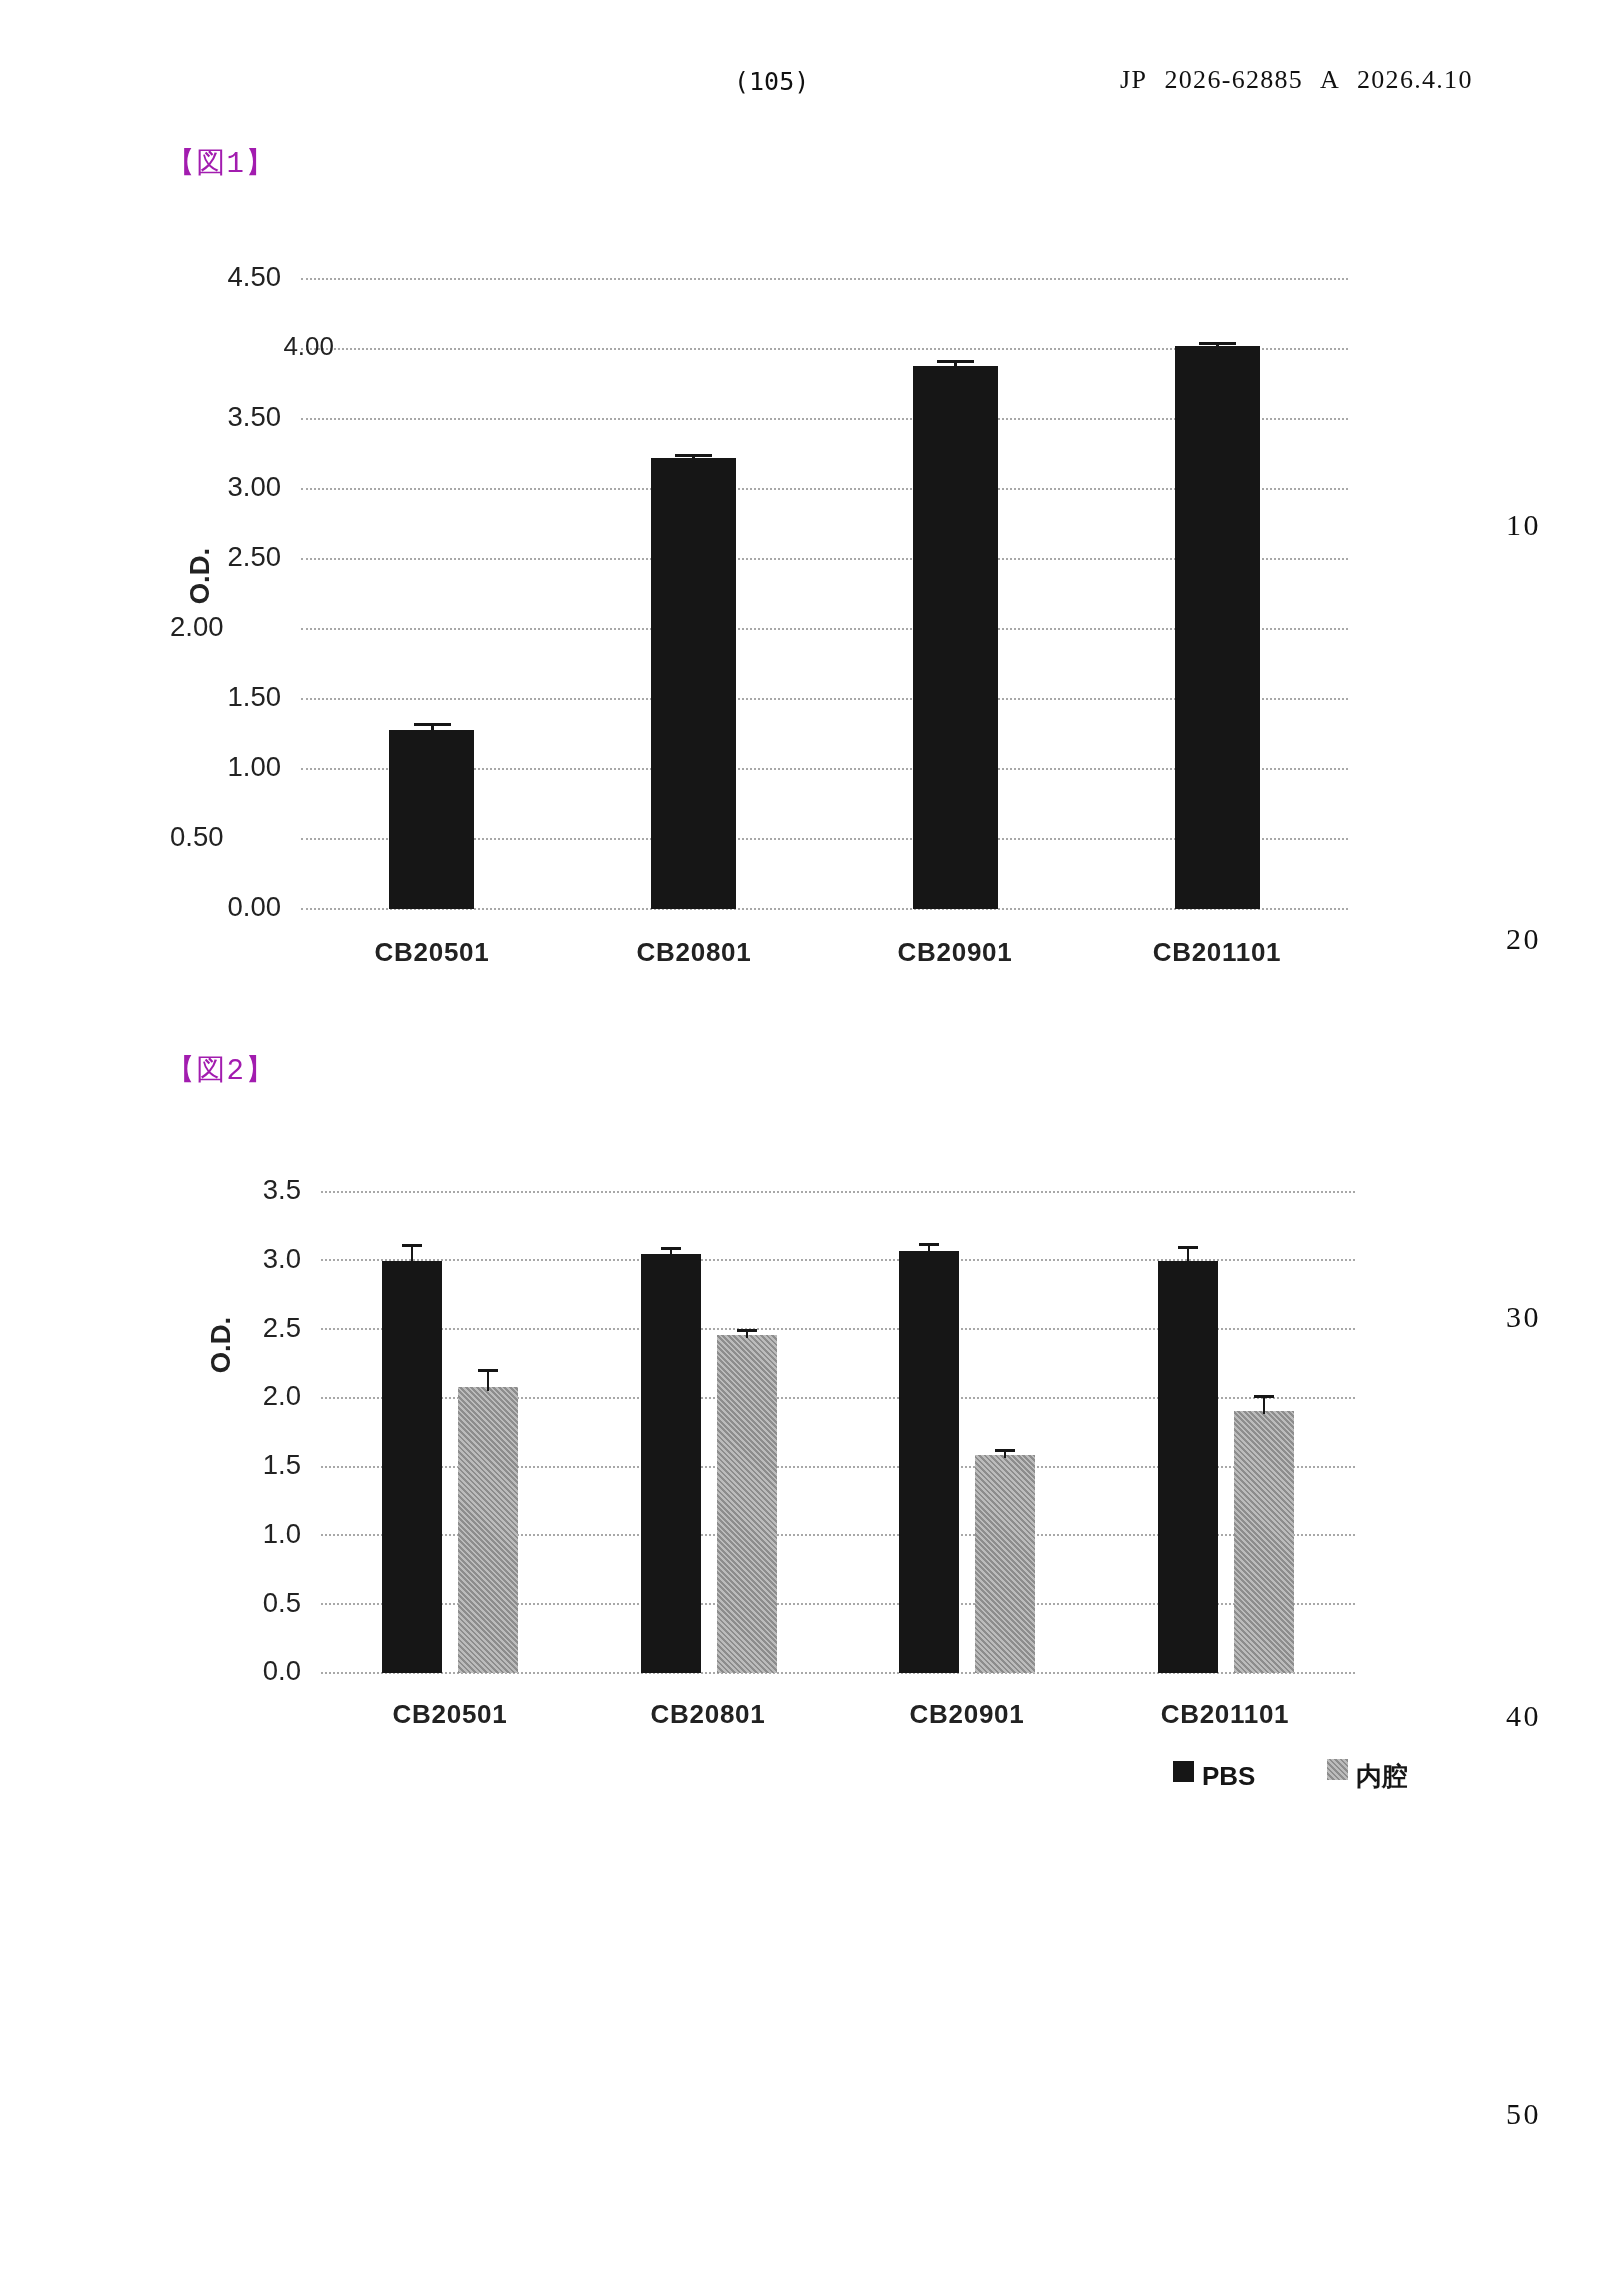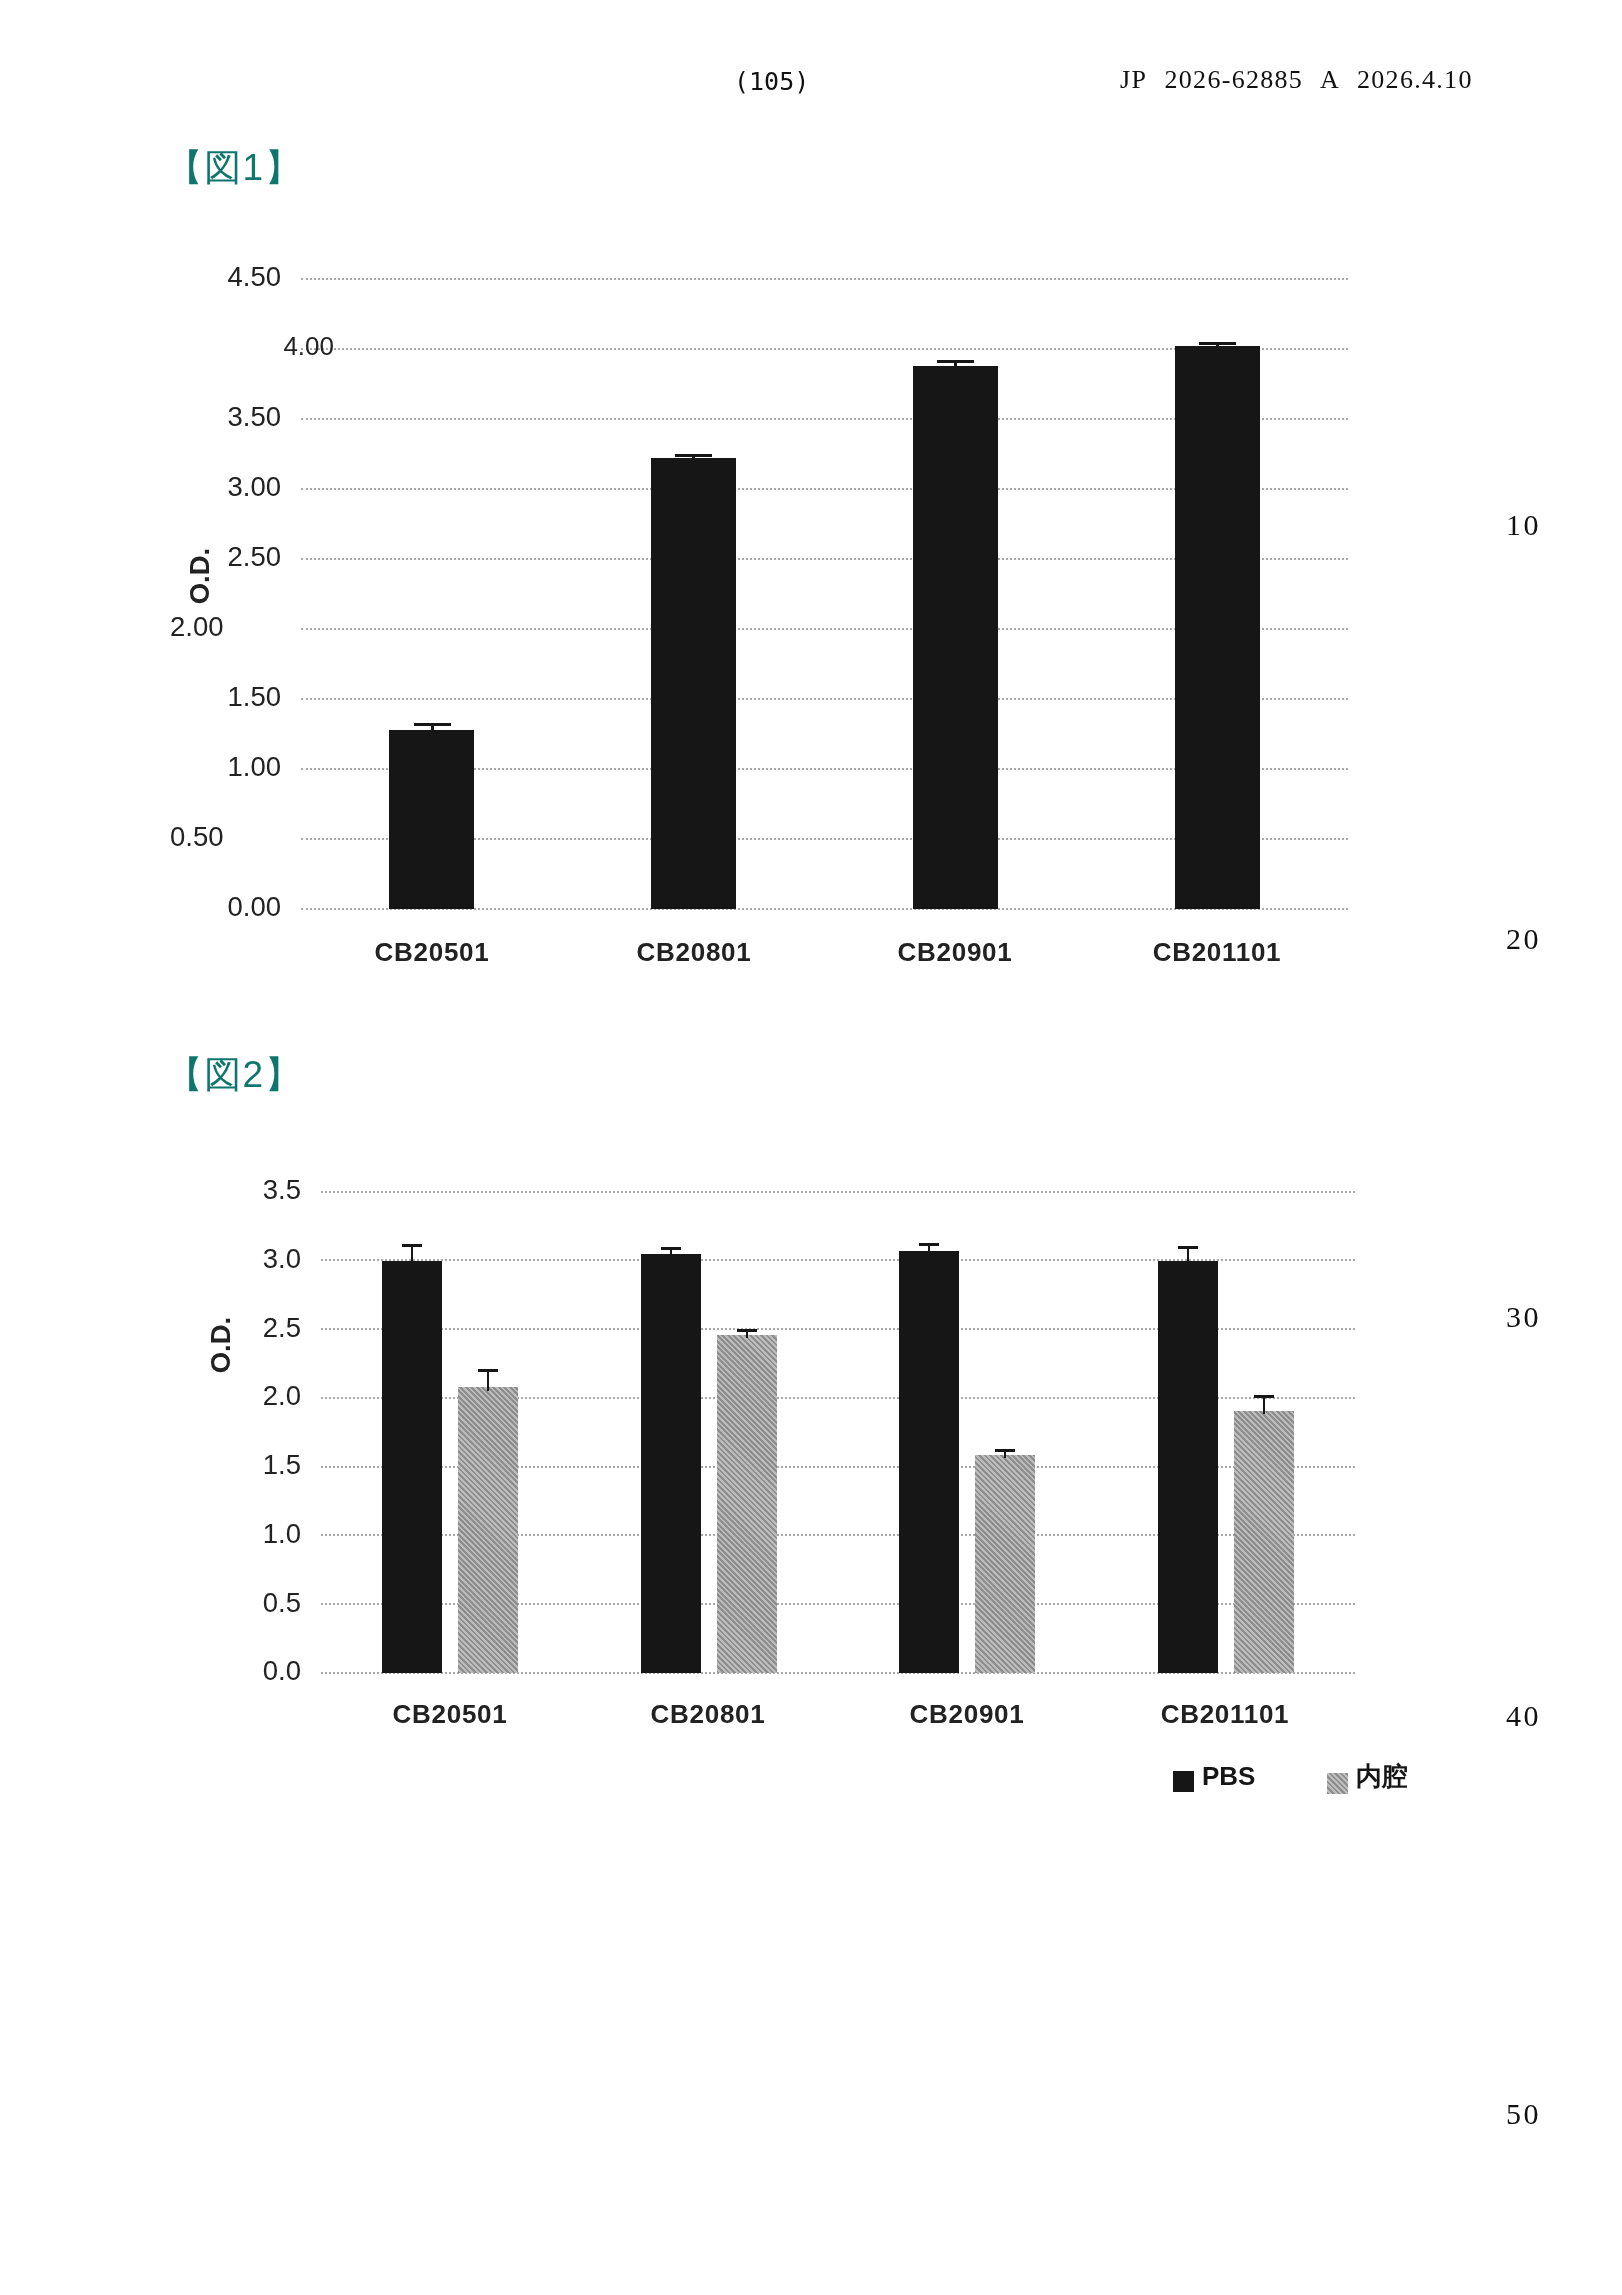--- a/index.html
+++ b/index.html
@@ -11,22 +11,22 @@
     color:#1a1a1a;
     overflow:hidden;
   }
   .abs{position:absolute;}
   .header-text{
     font-family:"DejaVu Sans Mono","Liberation Mono",monospace;
     font-size:25px;color:#111;white-space:pre;
   }
   .pub-number{word-spacing:10.5px;letter-spacing:1.3px;font-size:26px;font-family:Liberation Serif, serif;}
   .figure-label{
-    font-family:Liberation Sans, sans-serif;
-    font-size:37px;color:#0f766e;letter-spacing:1.3px;
+    font-family:Liberation Mono, monospace;
+    font-size:29px;color:#a21caf;letter-spacing:1.3px;
   }
   .margin-num{
     font-family:"Liberation Serif","DejaVu Serif",serif;
     font-size:30px;color:#111;letter-spacing:2.6px;
     width:79px;text-align:center;
   }
   .chart-root{position:absolute;left:0;top:0;width:1623px;height:0;}
   .plot-area{position:absolute;}
   .gridline{pointer-events:none;}
   .y-tick-label{color:#222;font-weight:normal;}
@@ -35,21 +35,21 @@
     font-size:27.5px;font-weight:bold;color:#222;
     transform:translate(-50%,-50%) rotate(-90deg);
     transform-origin:center center;
     white-space:nowrap;
   }
   .legend{
     position:absolute;display:flex;align-items:center;gap:9.2px;
     font-size:26px;font-weight:bold;color:#161616;
   }
   .legend .swatch{width:21px;height:21px;display:inline-block;}
-  .legend .entry{display:flex;align-items:flex-end;gap:7.9px;margin-right:18.3px;padding-left:44px;}
+  .legend .entry{display:flex;align-items:flex-start;gap:7.9px;margin-right:18.3px;padding-left:44px;}
 </style>
 </head>
 <body>
 
 <div class="abs header-text" style="left:734px;top:67px;">(105)</div>
 
 <div class="abs header-text pub-number" style="left:1120px;top:65px;">JP 2026-62885 A 2026.4.10</div>
 
 <div class="abs figure-label" style="left:166px;top:143px;">【図1】</div>
 

